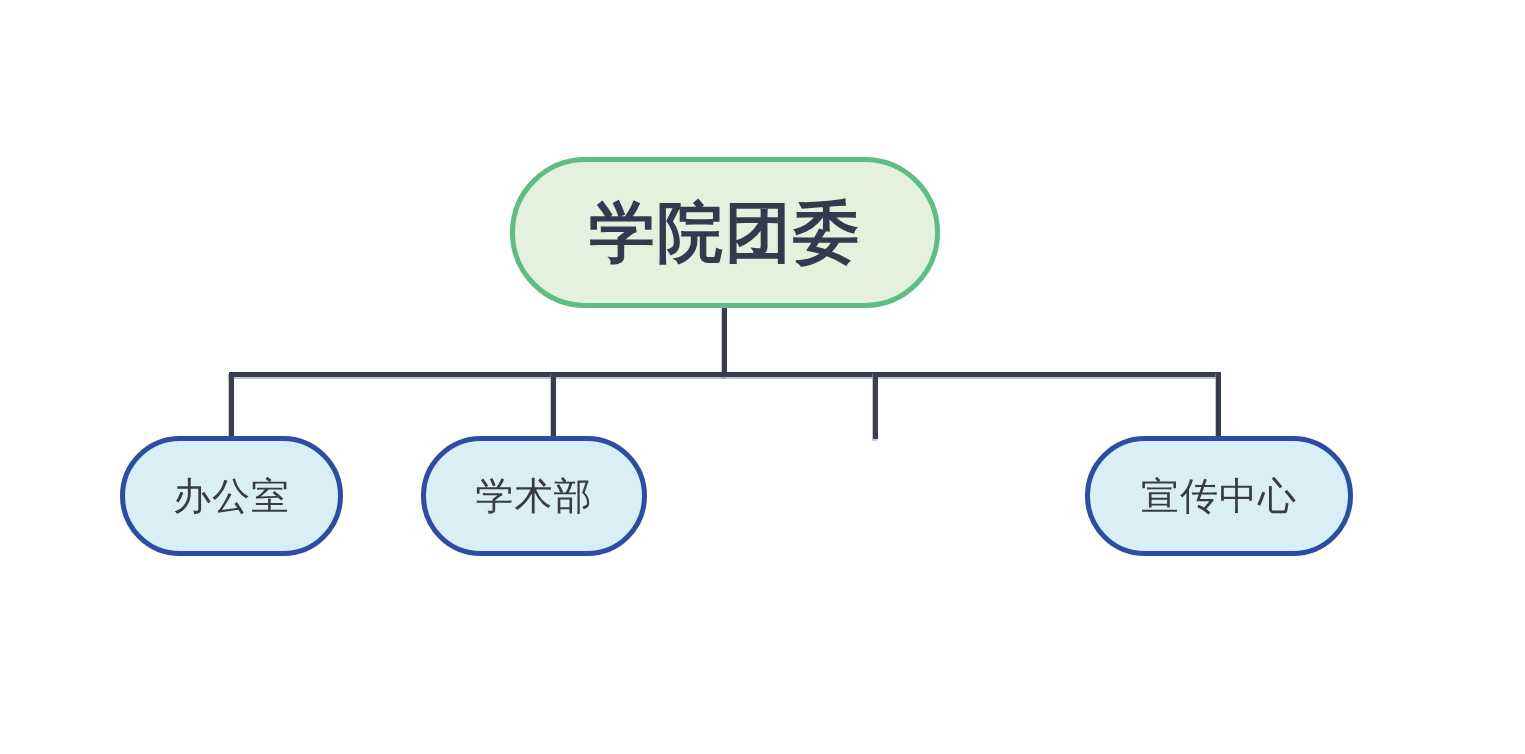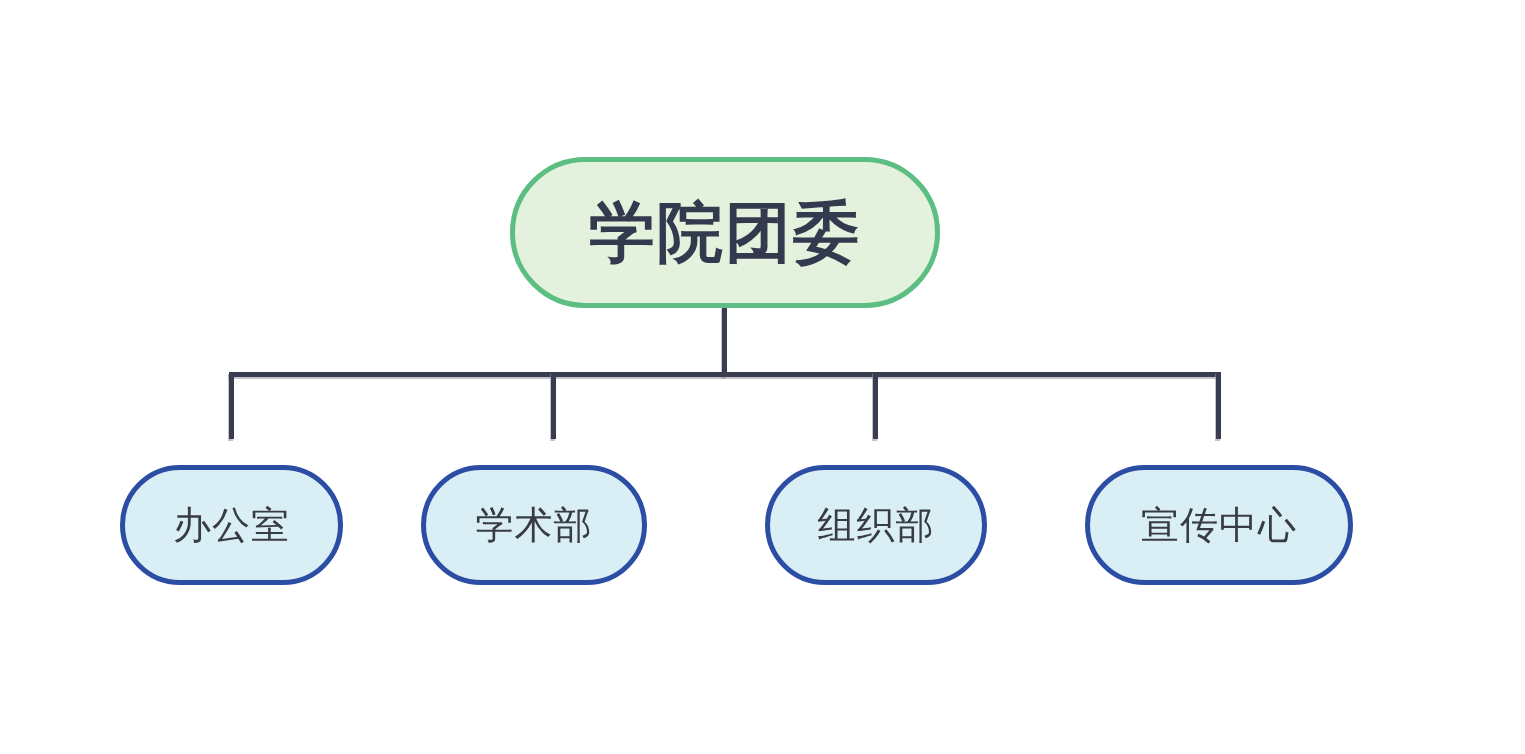--- a/index.html
+++ b/index.html
@@ -42,21 +42,20 @@
     letter-spacing: 2px;
     color: var(--root-text, #343a4e);
     white-space: nowrap;
   }
   .node-child {
     top: 436px;
     height: 120px;
     background: var(--child-fill, #d9eef5);
     border: 5px solid var(--child-border, #2b4da4);
     border-radius: 60px;
-    margin-top: 29px;
   }
   .node-child .label {
     font-size: 38px;
     letter-spacing: 1px;
     color: var(--child-text, #383b46);
     white-space: nowrap;
   }
   .child-0 { left: 120px;  width: 223px; }
   .child-1 { left: 421px;  width: 226px; }
   .child-2 { left: 765px;  width: 222px; }
@@ -92,20 +91,17 @@
   <div class="node node-root">
     <span class="label">学院团委</span>
   </div>
 
   <div class="node node-child child-0">
     <span class="label">办公室</span>
   </div>
   <div class="node node-child child-1">
     <span class="label">学术部</span>
   </div>
-  <div class="node node-child child-2">
-    <span class="label">组织部</span>
-  </div>
   <div class="node node-child child-3">
     <span class="label">宣传中心</span>
   </div>
 
 </div>
 
 </body></html>

